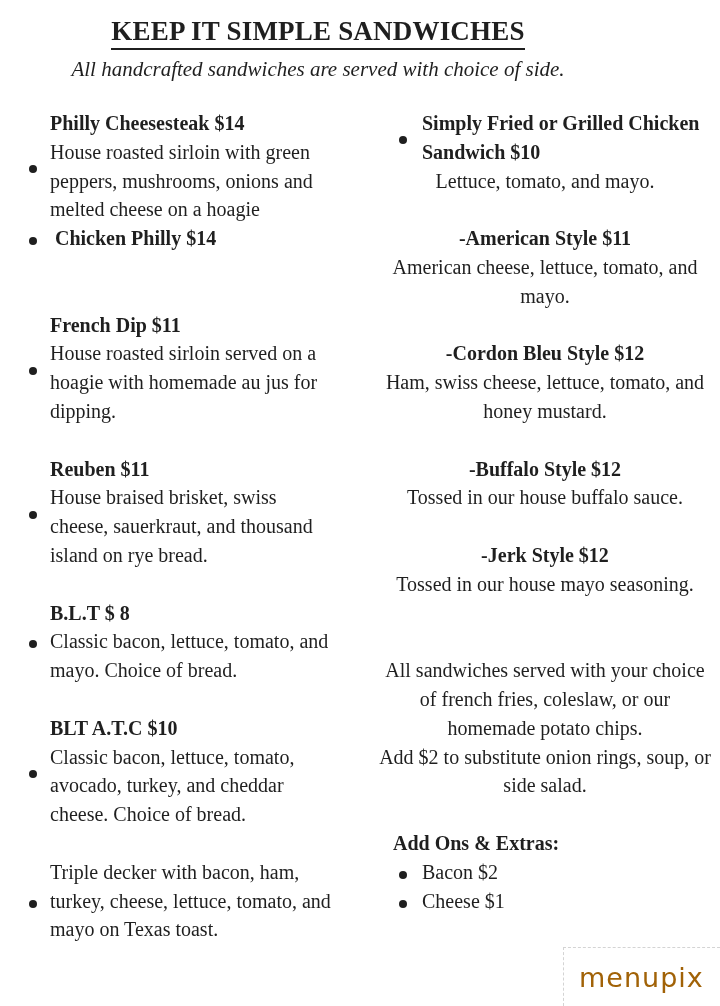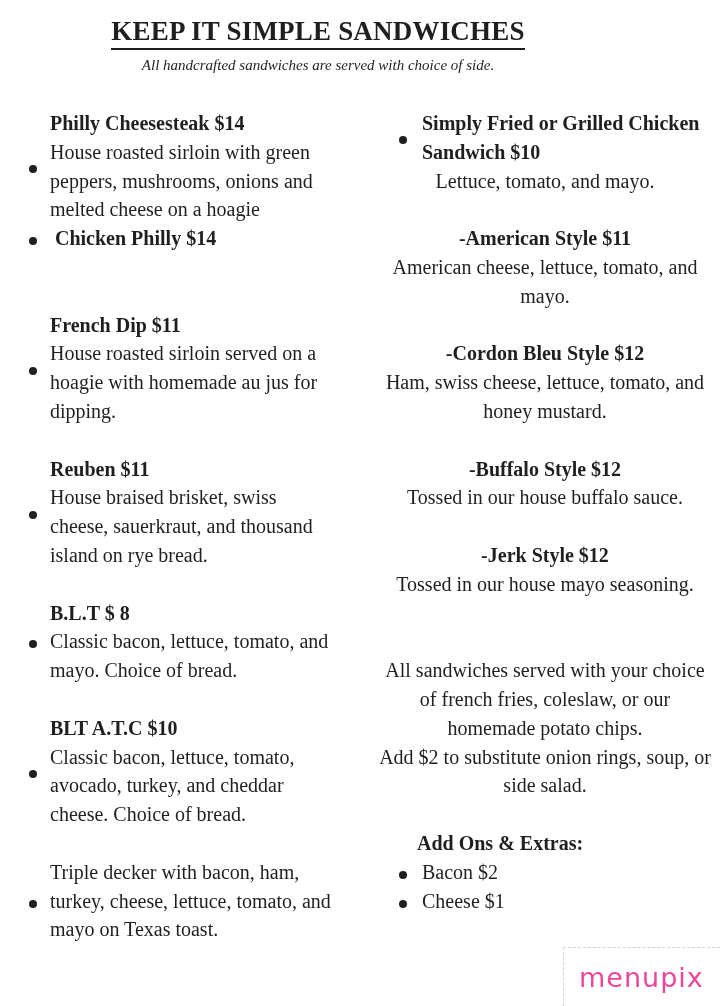--- a/index.html
+++ b/index.html
@@ -12,21 +12,21 @@
     color: #1f1f1f;
     -webkit-font-smoothing: antialiased;
   }
   .header { position: absolute; top: 17px; left: 0; width: 636px; text-align: center; }
   .title {
     display: inline-block;
     font-size: 27px; font-weight: bold; letter-spacing: 0.2px;
     border-bottom: 2.5px solid #1f1f1f; padding-bottom: 1px;
     line-height: 1.1;
   }
-  .subtitle { margin-top: 7px; font-size: 15px; font-style: italic; }
+  .subtitle { margin-top: 7px; font-size: 21px; font-style: italic; }
 
   .col { position: absolute; top: 109px; font-size: 20px; line-height: 28.8px; }
   .col-left  { left: 28px;  width: 322px; }
   .col-right { left: 375px; width: 340px; }
 
   .item { display: flex; align-items: center; }
   .bullet-cell { flex: none; width: 22px; }
   .col-right .bullet-cell { width: 47px; padding-left: 23px; box-sizing: border-box; }
   .dot {
     display: inline-block; width: 8px; height: 8px; border-radius: 50%;
@@ -37,30 +37,30 @@
   .pre-line { white-space: pre-line; }
 
   .mt1 { margin-top: 28.8px; }
   .mt2 { margin-top: 57.6px; }
 
   .center-block { text-align: center; }
   .style-name { font-weight: bold; }
 
   .note { text-align: center; }
 
-  .addons-heading { font-weight: bold; margin-left: 42px; }
+  .addons-heading { font-weight: bold; margin-left: 18px; }
 
   .watermark-box {
     position: absolute; left: 563px; top: 947px; width: 157px; height: 59px;
     border-top: 1px dashed #d4d4d4; border-left: 1px dashed #d4d4d4;
     display: flex; align-items: center; padding-left: 15px; box-sizing: border-box;
   }
   .watermark-text {
     font-family: "DejaVu Sans", sans-serif;
-    font-size: 27px; color: #ec4899; letter-spacing: 1px; line-height: 1;
+    font-size: 27px; color: #a16207; letter-spacing: 1px; line-height: 1;
   }
 </style>
 </head>
 <body>
 
 <div class="header">
   <div class="title">KEEP IT SIMPLE SANDWICHES</div>
   <div class="subtitle">All handcrafted sandwiches are served with choice of side.</div>
 </div>
 

